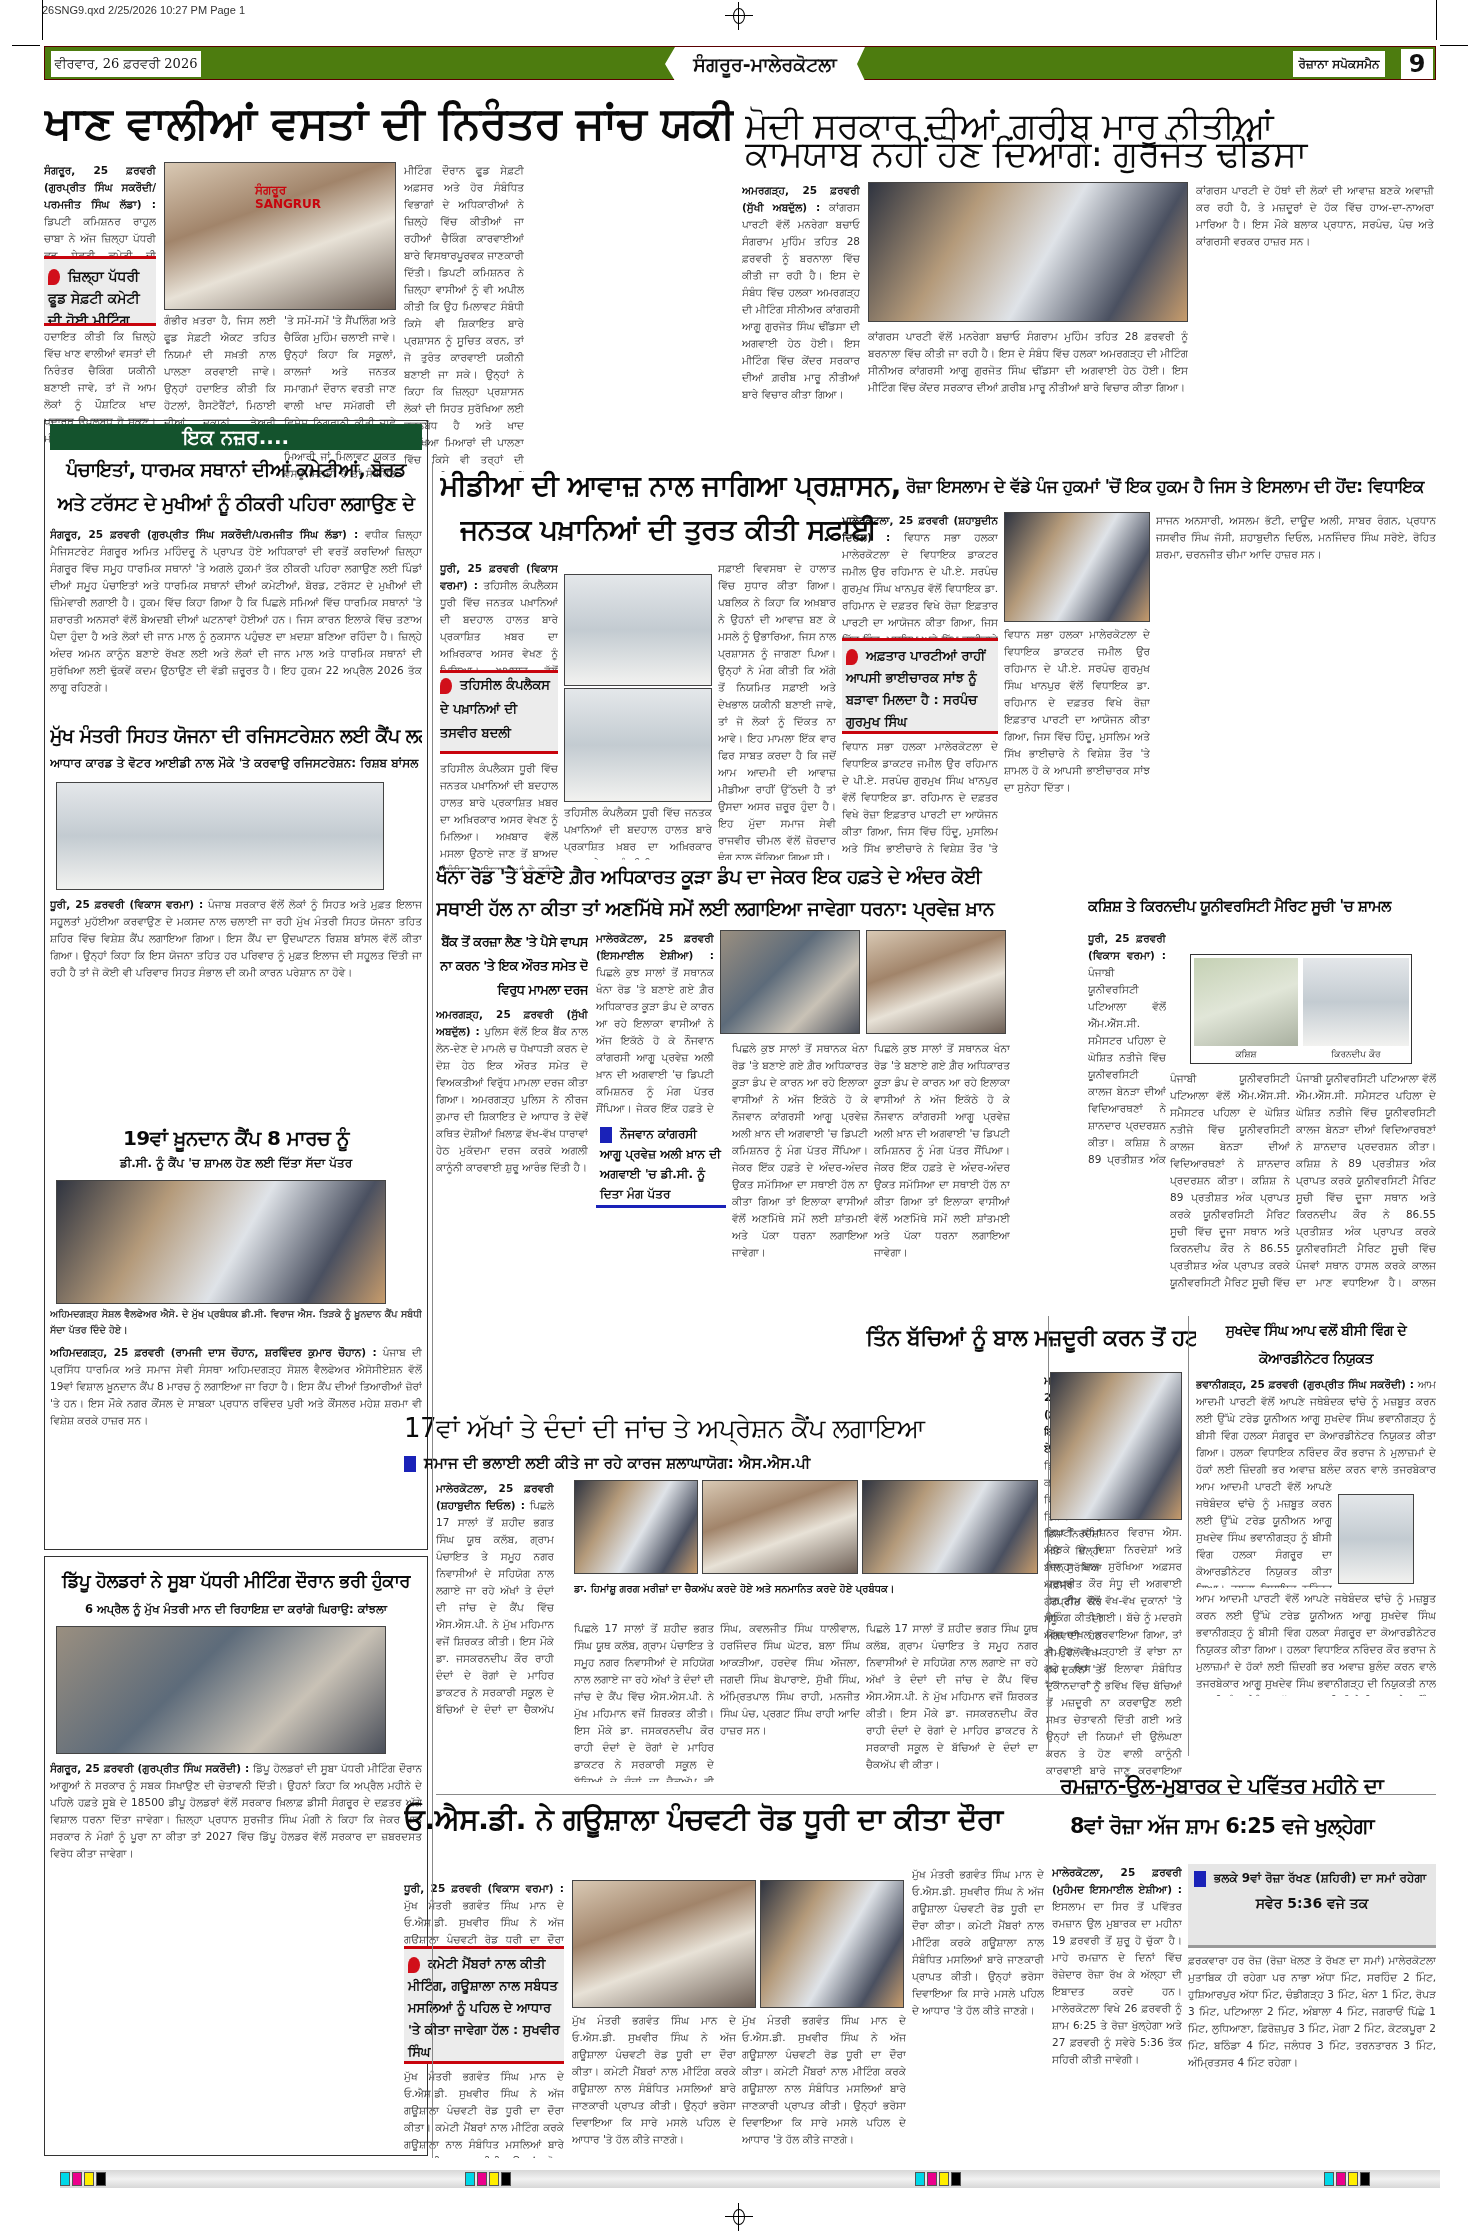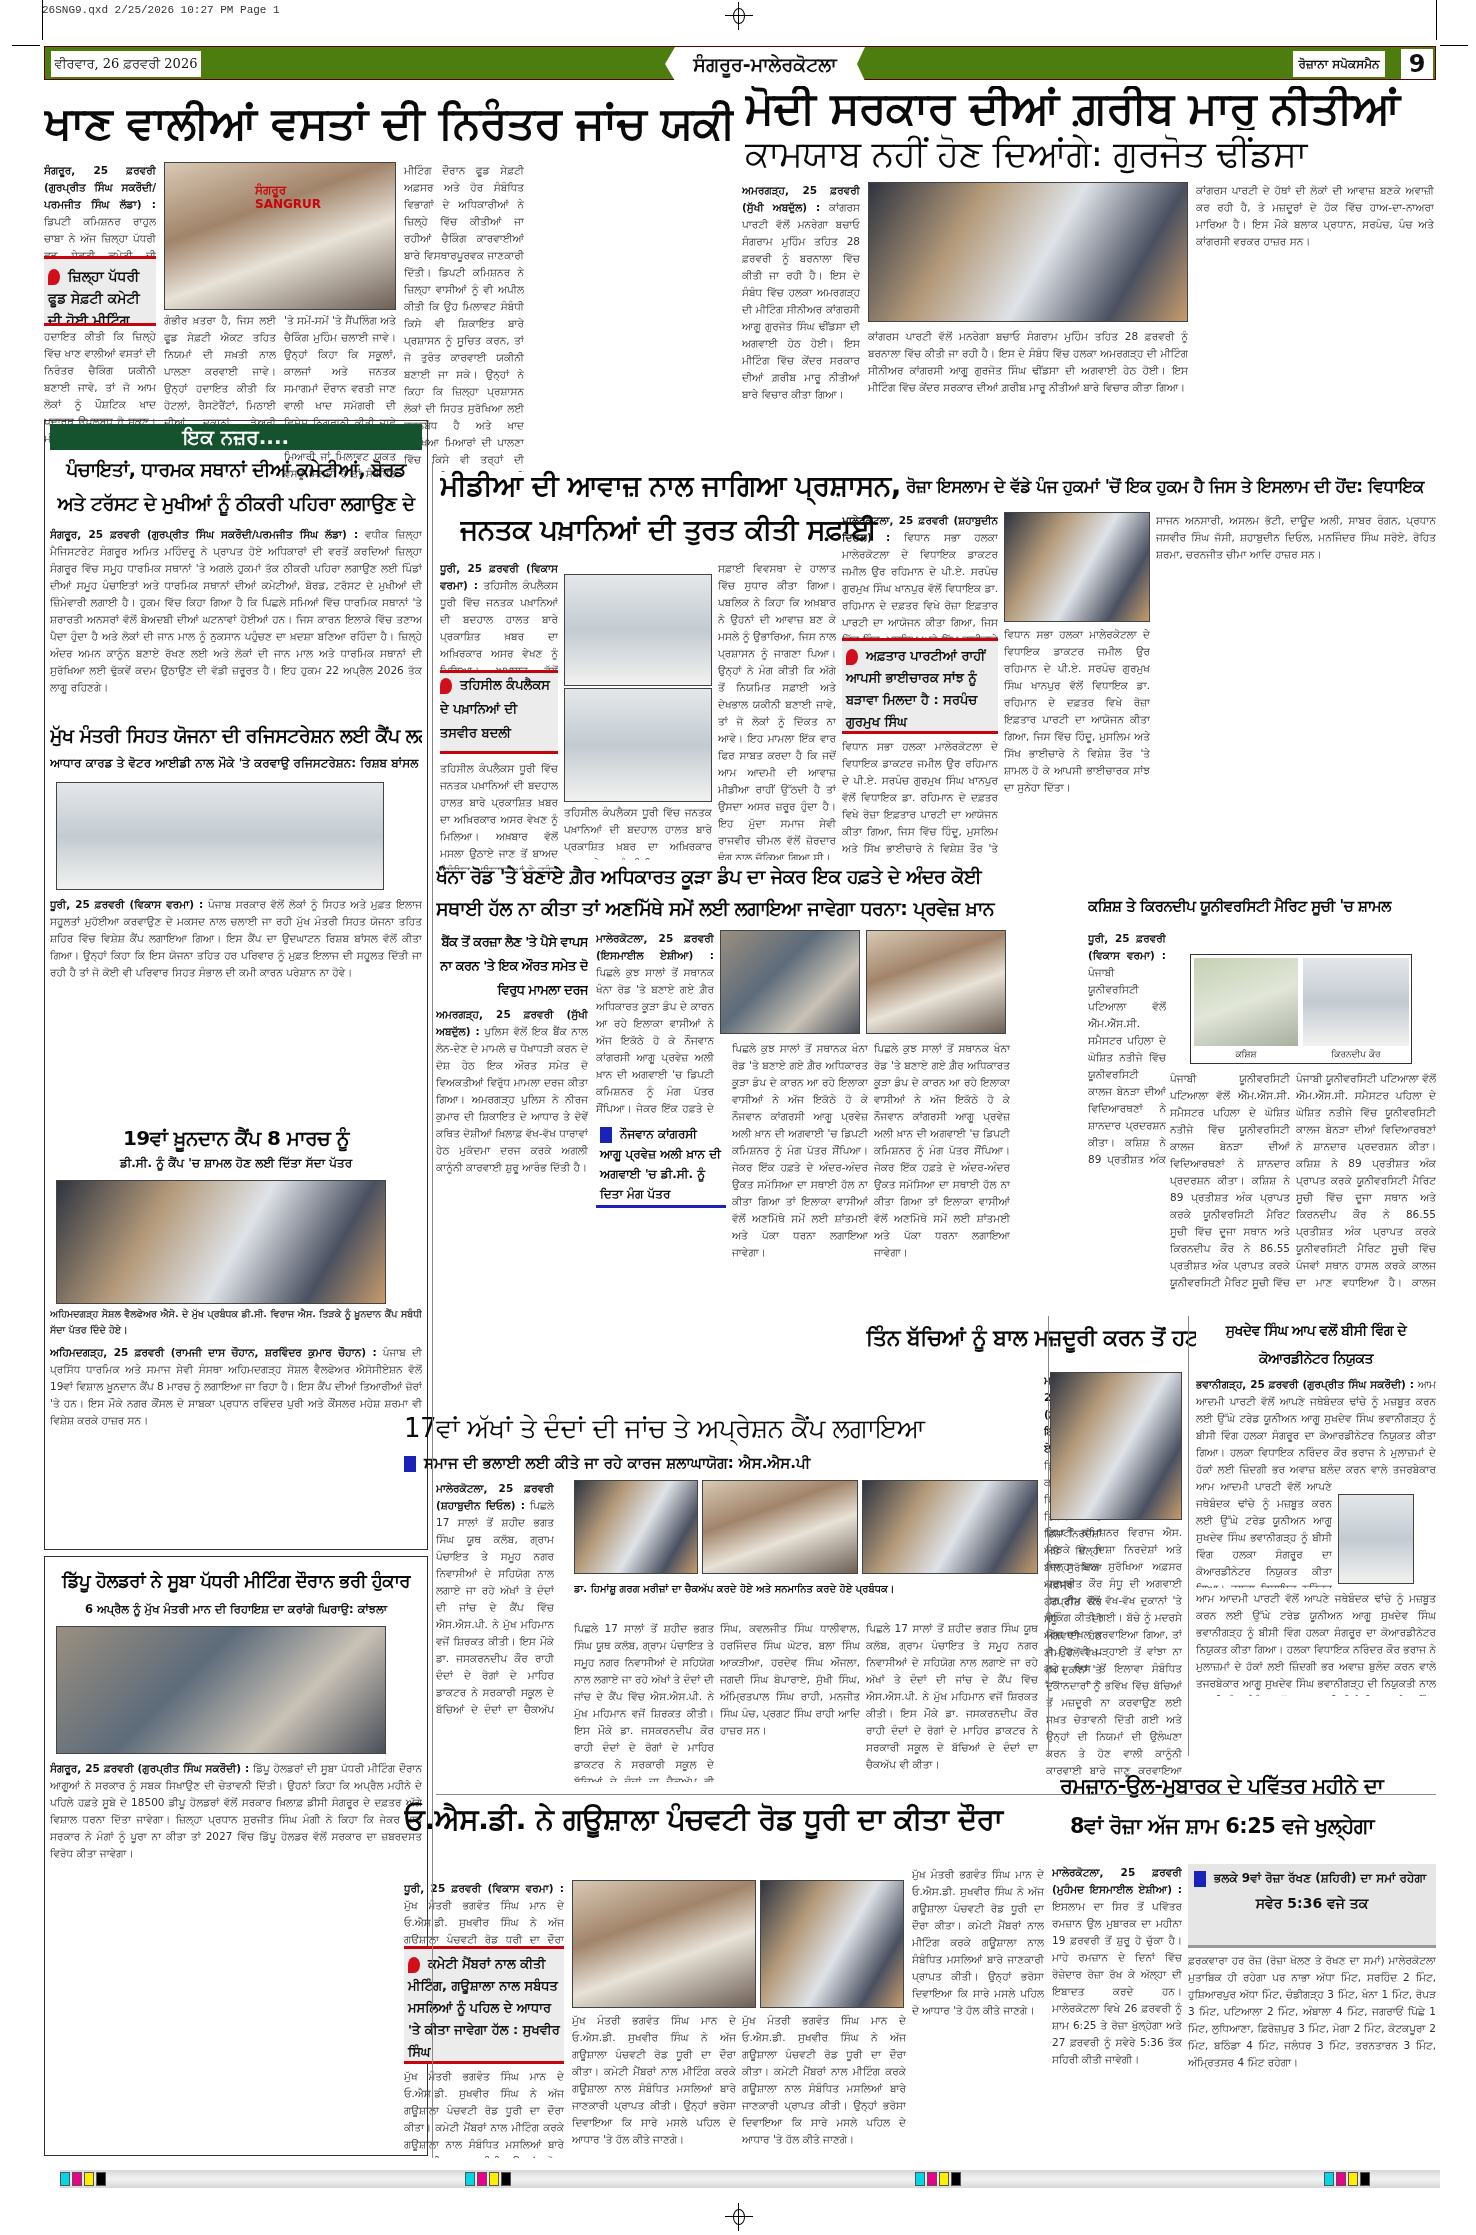--- a/index.html
+++ b/index.html
@@ -1,20 +1,20 @@
 <!DOCTYPE html>
 <html><head>
 <meta charset="utf-8">
 <style>
   * { box-sizing: border-box; margin: 0; padding: 0; }
   html, body { width: 1476px; height: 2235px; background: #ffffff; overflow: hidden; }
   body { position: relative; font-family: "DejaVu Sans", sans-serif; color: #111; }
 
   .abs { position: absolute; }
-  .slug { left: 42px; top: 4px; font-family: Liberation Mono, monospace; font-size: 11px; color: #333; }
+  .slug { left: 42px; top: 4px; font-family: Liberation Sans, sans-serif; font-size: 11px; color: #333; }
   .regmark { width: 28px; height: 28px; }
   .regmark:before { content: ""; position: absolute; left: 13px; top: 0; width: 1px; height: 28px; background: #000; }
   .regmark:after { content: ""; position: absolute; left: 0; top: 13px; width: 28px; height: 1px; background: #000; }
   .regmark .ring { position: absolute; left: 8px; top: 6px; width: 12px; height: 16px; border: 1px solid #000; border-radius: 50%; }
   .trim { background: #000; }
 
   
   .band { left: 44px; top: 46px; width: 1392px; height: 34px; background: #4d7c0f; border: 1px solid #5a0000; }
   .band .date-box { position: absolute; left: 6px; top: 4px; width: 150px; height: 26px; background: #fff; font-family: "DejaVu Serif", serif; font-size: 13px; line-height: 26px; text-align: center; color: #111; }
   .band .section { position: absolute; left: 620px; top: 0; width: 200px; height: 34px; background: #fff; clip-path: polygon(5% 0, 100% 0, 96% 50%, 100% 100%, 5% 100%, 0 50%); font-size: 19px; font-weight: bold; line-height: 34px; text-align: center; color: #111; }
@@ -82,21 +82,21 @@
   <span class="dot"></span><span>ਜ਼ਿਲ੍ਹਾ ਪੱਧਰੀ ਫੂਡ ਸੇਫ਼ਟੀ ਕਮੇਟੀ ਦੀ ਹੋਈ ਮੀਟਿੰਗ</span>
 </div>
 <div class="abs photo warm" style="left:164px;top:162px;width:232px;height:148px;">
   <div style="position:absolute;left:90px;top:20px;width:90px;height:36px;color:#c8040d;font-weight:bold;font-size:12px;">ਸੰਗਰੂਰ SANGRUR</div>
 </div>
 <div class="abs col" style="left:44px;top:328px;width:112px;height:116px;">ਹਦਾਇਤ ਕੀਤੀ ਕਿ ਜ਼ਿਲ੍ਹੇ ਵਿੱਚ ਖਾਣ ਵਾਲੀਆਂ ਵਸਤਾਂ ਦੀ ਨਿਰੰਤਰ ਚੈਕਿੰਗ ਯਕੀਨੀ ਬਣਾਈ ਜਾਵੇ, ਤਾਂ ਜੋ ਆਮ ਲੋਕਾਂ ਨੂੰ ਪੌਸ਼ਟਿਕ ਖਾਦ ਪਦਾਰਥ ਉਪਲਬਧ ਹੋ ਸਕਣ। ਮੀਟਿੰਗ ਦੌਰਾਨ ਡਿਪਟੀ ਕਮਿਸ਼ਨਰ ਨੇ ਕਿਹਾ ਕਿ ਖਾਦ ਪਦਾਰਥਾਂ ਵਿੱਚ ਮਿਲਾਵਟ ਸਿਹਤ ਲਈ</div>
 <div class="abs col" style="left:164px;top:312px;width:112px;height:116px;">ਗੰਭੀਰ ਖ਼ਤਰਾ ਹੈ, ਜਿਸ ਲਈ ਫੂਡ ਸੇਫ਼ਟੀ ਐਕਟ ਤਹਿਤ ਨਿਯਮਾਂ ਦੀ ਸਖ਼ਤੀ ਨਾਲ ਪਾਲਣਾ ਕਰਵਾਈ ਜਾਵੇ। ਉਨ੍ਹਾਂ ਹਦਾਇਤ ਕੀਤੀ ਕਿ ਹੋਟਲਾਂ, ਰੈਸਟੋਰੈਂਟਾਂ, ਮਿਠਾਈ ਦੀਆਂ ਦੁਕਾਨਾਂ, ਡੇਅਰੀ ਉਤਪਾਦ ਵਿਕਰੇਤਾਵਾਂ ਅਤੇ ਹੋਰ ਖਾਦ ਸਮੱਗਰੀ ਵੇਚਣ ਵਾਲਿਆਂ ਥਾਵਾਂ</div>
 <div class="abs col" style="left:284px;top:312px;width:112px;height:170px;">'ਤੇ ਸਮੇਂ-ਸਮੇਂ 'ਤੇ ਸੈਂਪਲਿੰਗ ਅਤੇ ਚੈਕਿੰਗ ਮੁਹਿੰਮ ਚਲਾਈ ਜਾਵੇ। ਉਨ੍ਹਾਂ ਕਿਹਾ ਕਿ ਸਕੂਲਾਂ, ਕਾਲਜਾਂ ਅਤੇ ਜਨਤਕ ਸਮਾਗਮਾਂ ਦੌਰਾਨ ਵਰਤੀ ਜਾਣ ਵਾਲੀ ਖਾਦ ਸਮੱਗਰੀ ਦੀ ਵਿਸ਼ੇਸ਼ ਨਿਗਰਾਨੀ ਕੀਤੀ ਜਾਵੇ ਅਤੇ ਜੇਕਰ ਕਿਸੇ ਵੀ ਥਾਂ ਗੈਰ-ਮਿਆਰੀ ਜਾਂ ਮਿਲਾਵਟ ਯੁਕਤ ਵਸਤੂ ਮਿਲਦੀ ਹੈ ਤਾਂ ਸੰਬੰਧਿਤ ਧਾਰਾਵਾਂ ਅਧੀਨ ਤੁਰੰਤ ਕਾਰਵਾਈ ਕੀਤੀ ਜਾਵੇ।</div>
 <div class="abs col" style="left:404px;top:162px;width:120px;height:310px;">ਮੀਟਿੰਗ ਦੌਰਾਨ ਫੂਡ ਸੇਫ਼ਟੀ ਅਫ਼ਸਰ ਅਤੇ ਹੋਰ ਸੰਬੰਧਿਤ ਵਿਭਾਗਾਂ ਦੇ ਅਧਿਕਾਰੀਆਂ ਨੇ ਜ਼ਿਲ੍ਹੇ ਵਿੱਚ ਕੀਤੀਆਂ ਜਾ ਰਹੀਆਂ ਚੈਕਿੰਗ ਕਾਰਵਾਈਆਂ ਬਾਰੇ ਵਿਸਥਾਰਪੂਰਵਕ ਜਾਣਕਾਰੀ ਦਿੱਤੀ। ਡਿਪਟੀ ਕਮਿਸ਼ਨਰ ਨੇ ਜ਼ਿਲ੍ਹਾ ਵਾਸੀਆਂ ਨੂੰ ਵੀ ਅਪੀਲ ਕੀਤੀ ਕਿ ਉਹ ਮਿਲਾਵਟ ਸੰਬੰਧੀ ਕਿਸੇ ਵੀ ਸ਼ਿਕਾਇਤ ਬਾਰੇ ਪ੍ਰਸ਼ਾਸਨ ਨੂੰ ਸੂਚਿਤ ਕਰਨ, ਤਾਂ ਜੋ ਤੁਰੰਤ ਕਾਰਵਾਈ ਯਕੀਨੀ ਬਣਾਈ ਜਾ ਸਕੇ। ਉਨ੍ਹਾਂ ਨੇ ਕਿਹਾ ਕਿ ਜ਼ਿਲ੍ਹਾ ਪ੍ਰਸ਼ਾਸਨ ਲੋਕਾਂ ਦੀ ਸਿਹਤ ਸੁਰੱਖਿਆ ਲਈ ਵਚਨਬੱਧ ਹੈ ਅਤੇ ਖਾਦ ਸੁਰੱਖਿਆ ਮਿਆਰਾਂ ਦੀ ਪਾਲਣਾ ਵਿੱਚ ਕਿਸੇ ਵੀ ਤਰ੍ਹਾਂ ਦੀ ਲਾਪਰਵਾਹੀ ਬਰਦਾਸ਼ਤ ਨਹੀਂ ਕੀਤੀ ਜਾਵੇਗੀ। ਇਸ ਮੌਕੇ ਸਹਾਇਕ ਫੂਡ ਸੇਫ਼ਟੀ ਕਮਿਸ਼ਨਰ ਅਦਿਤੀ ਗੁਪਤਾ, ਫੂਡ ਸੇਫ਼ਟੀ ਅਫ਼ਸਰ ਗੌਰਵ ਅਤੇ ਕਮੇਟੀ ਮੈਂਬਰਾਂ ਤੋਂ ਇਲਾਵਾ ਵੱਖ-ਵੱਖ ਵਿਭਾਗਾਂ ਦੇ ਅਧਿਕਾਰੀ ਹਾਜ਼ਰ ਸਨ।</div>
 
-<div class="abs hl" style="left:745px;top:86px;width:690px;height:44px;font-size:44px;line-height:44px;font-weight:bold;">ਮੋਦੀ ਸਰਕਾਰ ਦੀਆਂ ਗ਼ਰੀਬ ਮਾਰੂ ਨੀਤੀਆਂ</div>
+<div class="abs hl" style="left:745px;top:104px;width:690px;height:44px;font-size:36px;line-height:44px;font-weight:normal;">ਮੋਦੀ ਸਰਕਾਰ ਦੀਆਂ ਗ਼ਰੀਬ ਮਾਰੂ ਨੀਤੀਆਂ</div>
 <div class="abs hl" style="left:745px;top:132px;width:690px;height:44px;font-size:36px;line-height:44px;font-weight:normal;">ਕਾਮਯਾਬ ਨਹੀਂ ਹੋਣ ਦਿਆਂਗੇ: ਗੁਰਜੋਤ ਢੀਂਡਸਾ</div>
 <div class="abs col" style="left:742px;top:182px;width:118px;height:270px;">
   <span class="dateline">ਅਮਰਗੜ੍ਹ, 25 ਫ਼ਰਵਰੀ (ਸੁੱਖੀ ਅਬਦੁੱਲ) :</span>
   <span>ਕਾਂਗਰਸ ਪਾਰਟੀ ਵੱਲੋਂ ਮਨਰੇਗਾ ਬਚਾਓ ਸੰਗਰਾਮ ਮੁਹਿੰਮ ਤਹਿਤ 28 ਫ਼ਰਵਰੀ ਨੂੰ ਬਰਨਾਲਾ ਵਿੱਚ ਕੀਤੀ ਜਾ ਰਹੀ ਹੈ। ਇਸ ਦੇ ਸੰਬੰਧ ਵਿੱਚ ਹਲਕਾ ਅਮਰਗੜ੍ਹ ਦੀ ਮੀਟਿੰਗ ਸੀਨੀਅਰ ਕਾਂਗਰਸੀ ਆਗੂ ਗੁਰਜੋਤ ਸਿੰਘ ਢੀਂਡਸਾ ਦੀ ਅਗਵਾਈ ਹੇਠ ਹੋਈ। ਇਸ ਮੀਟਿੰਗ ਵਿੱਚ ਕੇਂਦਰ ਸਰਕਾਰ ਦੀਆਂ ਗ਼ਰੀਬ ਮਾਰੂ ਨੀਤੀਆਂ ਬਾਰੇ ਵਿਚਾਰ ਕੀਤਾ ਗਿਆ।</span>
 </div>
 <div class="abs photo crowd" style="left:868px;top:182px;width:320px;height:140px;"></div>
 <div class="abs col" style="left:868px;top:328px;width:320px;height:124px;">ਕਾਂਗਰਸ ਪਾਰਟੀ ਵੱਲੋਂ ਮਨਰੇਗਾ ਬਚਾਓ ਸੰਗਰਾਮ ਮੁਹਿੰਮ ਤਹਿਤ 28 ਫ਼ਰਵਰੀ ਨੂੰ ਬਰਨਾਲਾ ਵਿੱਚ ਕੀਤੀ ਜਾ ਰਹੀ ਹੈ। ਇਸ ਦੇ ਸੰਬੰਧ ਵਿੱਚ ਹਲਕਾ ਅਮਰਗੜ੍ਹ ਦੀ ਮੀਟਿੰਗ ਸੀਨੀਅਰ ਕਾਂਗਰਸੀ ਆਗੂ ਗੁਰਜੋਤ ਸਿੰਘ ਢੀਂਡਸਾ ਦੀ ਅਗਵਾਈ ਹੇਠ ਹੋਈ। ਇਸ ਮੀਟਿੰਗ ਵਿੱਚ ਕੇਂਦਰ ਸਰਕਾਰ ਦੀਆਂ ਗ਼ਰੀਬ ਮਾਰੂ ਨੀਤੀਆਂ ਬਾਰੇ ਵਿਚਾਰ ਕੀਤਾ ਗਿਆ।</div>
 <div class="abs col" style="left:1196px;top:182px;width:238px;height:270px;">ਕਾਂਗਰਸ ਪਾਰਟੀ ਦੇ ਹੱਥਾਂ ਦੀ ਲੋਕਾਂ ਦੀ ਆਵਾਜ਼ ਬਣਕੇ ਅਵਾਜ਼ੀ ਕਰ ਰਹੀ ਹੈ, ਤੇ ਮਜ਼ਦੂਰਾਂ ਦੇ ਹੱਕ ਵਿੱਚ ਹਾਅ-ਦਾ-ਨਾਅਰਾ ਮਾਰਿਆ ਹੈ। ਇਸ ਮੌਕੇ ਬਲਾਕ ਪ੍ਰਧਾਨ, ਸਰਪੰਚ, ਪੰਚ ਅਤੇ ਕਾਂਗਰਸੀ ਵਰਕਰ ਹਾਜ਼ਰ ਸਨ।</div>
 
 <div class="abs boxed" style="left:44px;top:420px;width:384px;height:1130px;"></div>

